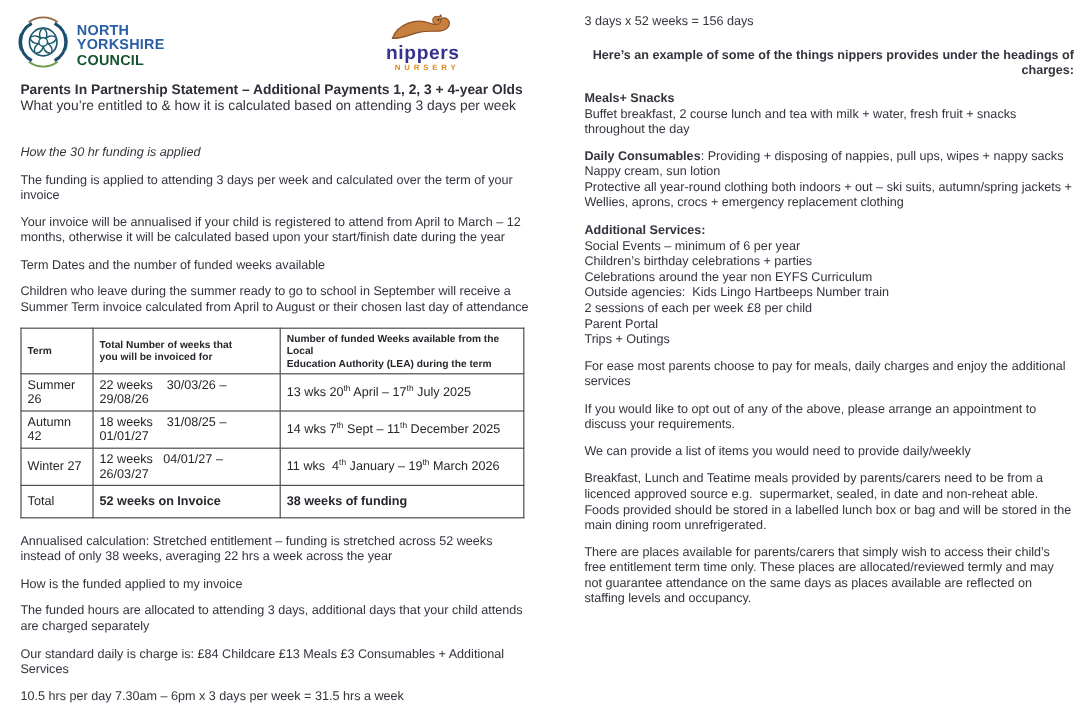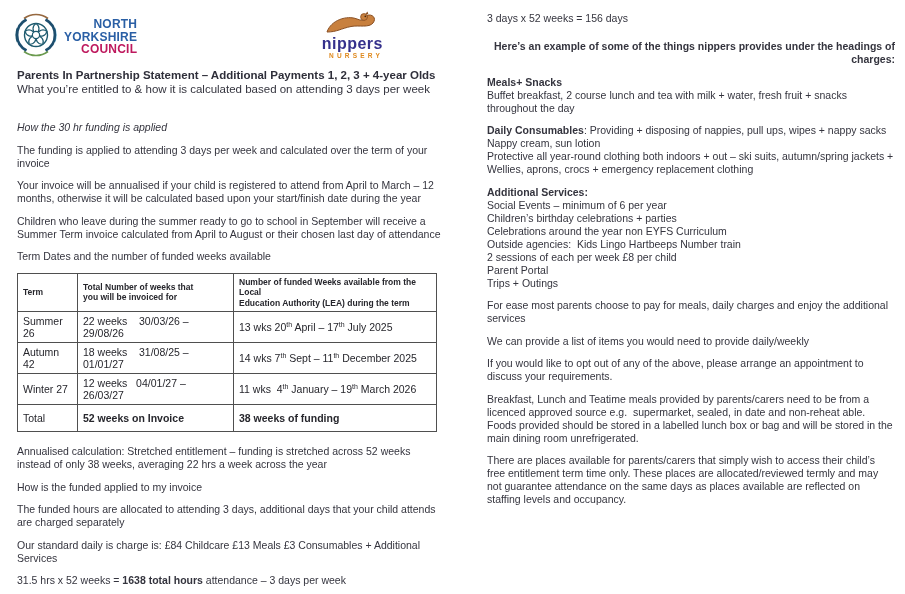--- a/index.html
+++ b/index.html
@@ -9,23 +9,23 @@
     font-family:"Liberation Sans", sans-serif;
     color:#34343e;
   }
   .page { position:relative; width:905px; height:594px; background:#fff; }
 
   .col-left  { position:absolute; left:17px;  top:10px; width:424px; }
   .col-right { position:absolute; left:487px; top:12px; width:408px; }
 
   
   .doc-header { position:relative; height:54px; margin-bottom:4px; }
-  .council-logo { position:absolute; left:-4px; top:2px; display:flex; align-items:center; gap:5px;text-align:right; }
+  .council-logo { position:absolute; left:-4px; top:2px; display:flex; align-items:center; gap:5px; }
   .council-text { font-weight:bold; font-size:12px; line-height:12.5px; letter-spacing:.2px; color:#2a5fa5; }
-  .council-text .lt { color:#be185d; font-weight:600; }
+  .council-text .lt { color:#14532d; font-weight:600; }
   .nursery-logo { position:absolute; left:254px; top:0; width:112px; text-align:right; }
   .nursery-name { font-size:16px; font-weight:bold; color:#35318c; letter-spacing:.5px; line-height:15px; margin-top:-4px; }
   .nursery-sub  { font-size:6.5px; font-weight:bold; color:#df8a1f; letter-spacing:3.2px; margin-top:1px; }
 
   .title    { font-size:11.5px; font-weight:bold; line-height:14px; color:#2f2f3a; }
   .subtitle { font-size:11.5px; line-height:14px; color:#34343e; margin-bottom:25px; }
 
   .p { font-size:10.5px; line-height:13px; margin-bottom:9.5px; }
   .b { font-weight:bold; }
   .i { font-style:italic; }
@@ -88,22 +88,22 @@
         <div class="nursery-sub">NURSERY</div>
       </div>
     </div>
 
     <div class="title">Parents In Partnership Statement – Additional Payments 1, 2, 3 + 4-year Olds</div>
     <div class="subtitle">What you’re entitled to &amp; how it is calculated based on attending 3 days per week</div>
 
     <p class="p"><span class="i">How the 30 hr funding is applied</span></p>
     <p class="p"><span>The funding is applied to attending 3 days per week and calculated over the term of your invoice</span></p>
     <p class="p"><span>Your invoice will be annualised if your child is registered to attend from April to March – 12 months, otherwise it will be calculated based upon your start/finish date during the year</span></p>
+    <p class="p"><span>Term Dates and the number of funded weeks available</span></p>
     <p class="p"><span>Children who leave during the summer ready to go to school in September will receive a Summer Term invoice calculated from April to August or their chosen last day of attendance</span></p>
-    <p class="p"><span>Term Dates and the number of funded weeks available</span></p>
 
     <table class="terms">
       <colgroup>
           <col style="width:60px">
           <col style="width:156px">
           <col style="width:203px">
         </colgroup>
       <tbody>
           <tr>
         <th><span>Term</span></th>
@@ -130,30 +130,31 @@
         <td><span class="b">52 weeks on Invoice</span></td>
         <td><span class="b">38 weeks of funding</span></td>
       </tr>
     </tbody>
       </table>
 
     <p class="p"><span>Annualised calculation: Stretched entitlement – funding is stretched across 52 weeks instead of only 38 weeks, averaging 22 hrs a week across the year</span></p>
     <p class="p"><span>How is the funded applied to my invoice</span></p>
     <p class="p"><span>The funded hours are allocated to attending 3 days, additional days that your child attends are charged separately</span></p>
     <p class="p"><span>Our standard daily is charge is: £84 Childcare £13 Meals £3 Consumables + Additional Services</span></p>
+    <p class="p"><span>10.5 hrs per day 7.30am – 6pm x 3 days per week = 31.5 hrs a week</span></p>
     <p class="p"><span>31.5 hrs x 52 weeks = </span><span class="b">1638 total hours</span><span> attendance – 3 days per week</span></p>
 
   </div>
 
   <div class="col-right">
     <p class="p"><span>3 days x 52 weeks = 156 days</span></p>
     <p class="p gap-before"><span class="b">Here’s an example of some of the things nippers provides under the headings of charges:</span></p>
     <p class="p"><span class="b">Meals+ Snacks</span><br><span>Buffet breakfast, 2 course lunch and tea with milk + water, fresh fruit + snacks throughout the day</span></p>
     <p class="p"><span class="b">Daily Consumables</span><span>: Providing + disposing of nappies, pull ups, wipes + nappy sacks</span><br><span>Nappy cream, sun lotion</span><br><span>Protective all year-round clothing both indoors + out – ski suits, autumn/spring jackets + Wellies, aprons, crocs + emergency replacement clothing</span></p>
     <p class="p"><span class="b">Additional Services:</span><br><span>Social Events – minimum of 6 per year</span><br><span>Children’s birthday celebrations + parties</span><br><span>Celebrations around the year non EYFS Curriculum</span><br><span>Outside agencies:&nbsp; Kids Lingo Hartbeeps Number train</span><br><span>2 sessions of each per week £8 per child</span><br><span>Parent Portal</span><br><span>Trips + Outings</span></p>
     <p class="p"><span>For ease most parents choose to pay for meals, daily charges and enjoy the additional services</span></p>
+    <p class="p"><span>If you would like to opt out of any of the above, please arrange an appointment to discuss your requirements.</span></p>
     <p class="p"><span>We can provide a list of items you would need to provide daily/weekly</span></p>
-    <p class="p"><span>If you would like to opt out of any of the above, please arrange an appointment to discuss your requirements.</span></p>
     <p class="p"><span>Breakfast, Lunch and Teatime meals provided by parents/carers need to be from a licenced approved source e.g.&nbsp; supermarket, sealed, in date and non-reheat able. Foods provided should be stored in a labelled lunch box or bag and will be stored in the main dining room unrefrigerated.</span></p>
     <p class="p"><span>There are places available for parents/carers that simply wish to access their child’s free entitlement term time only. These places are allocated/reviewed termly and may not guarantee attendance on the same days as places available are reflected on staffing levels and occupancy.</span></p>
   </div>
 
 </div>
 
 </body></html>

